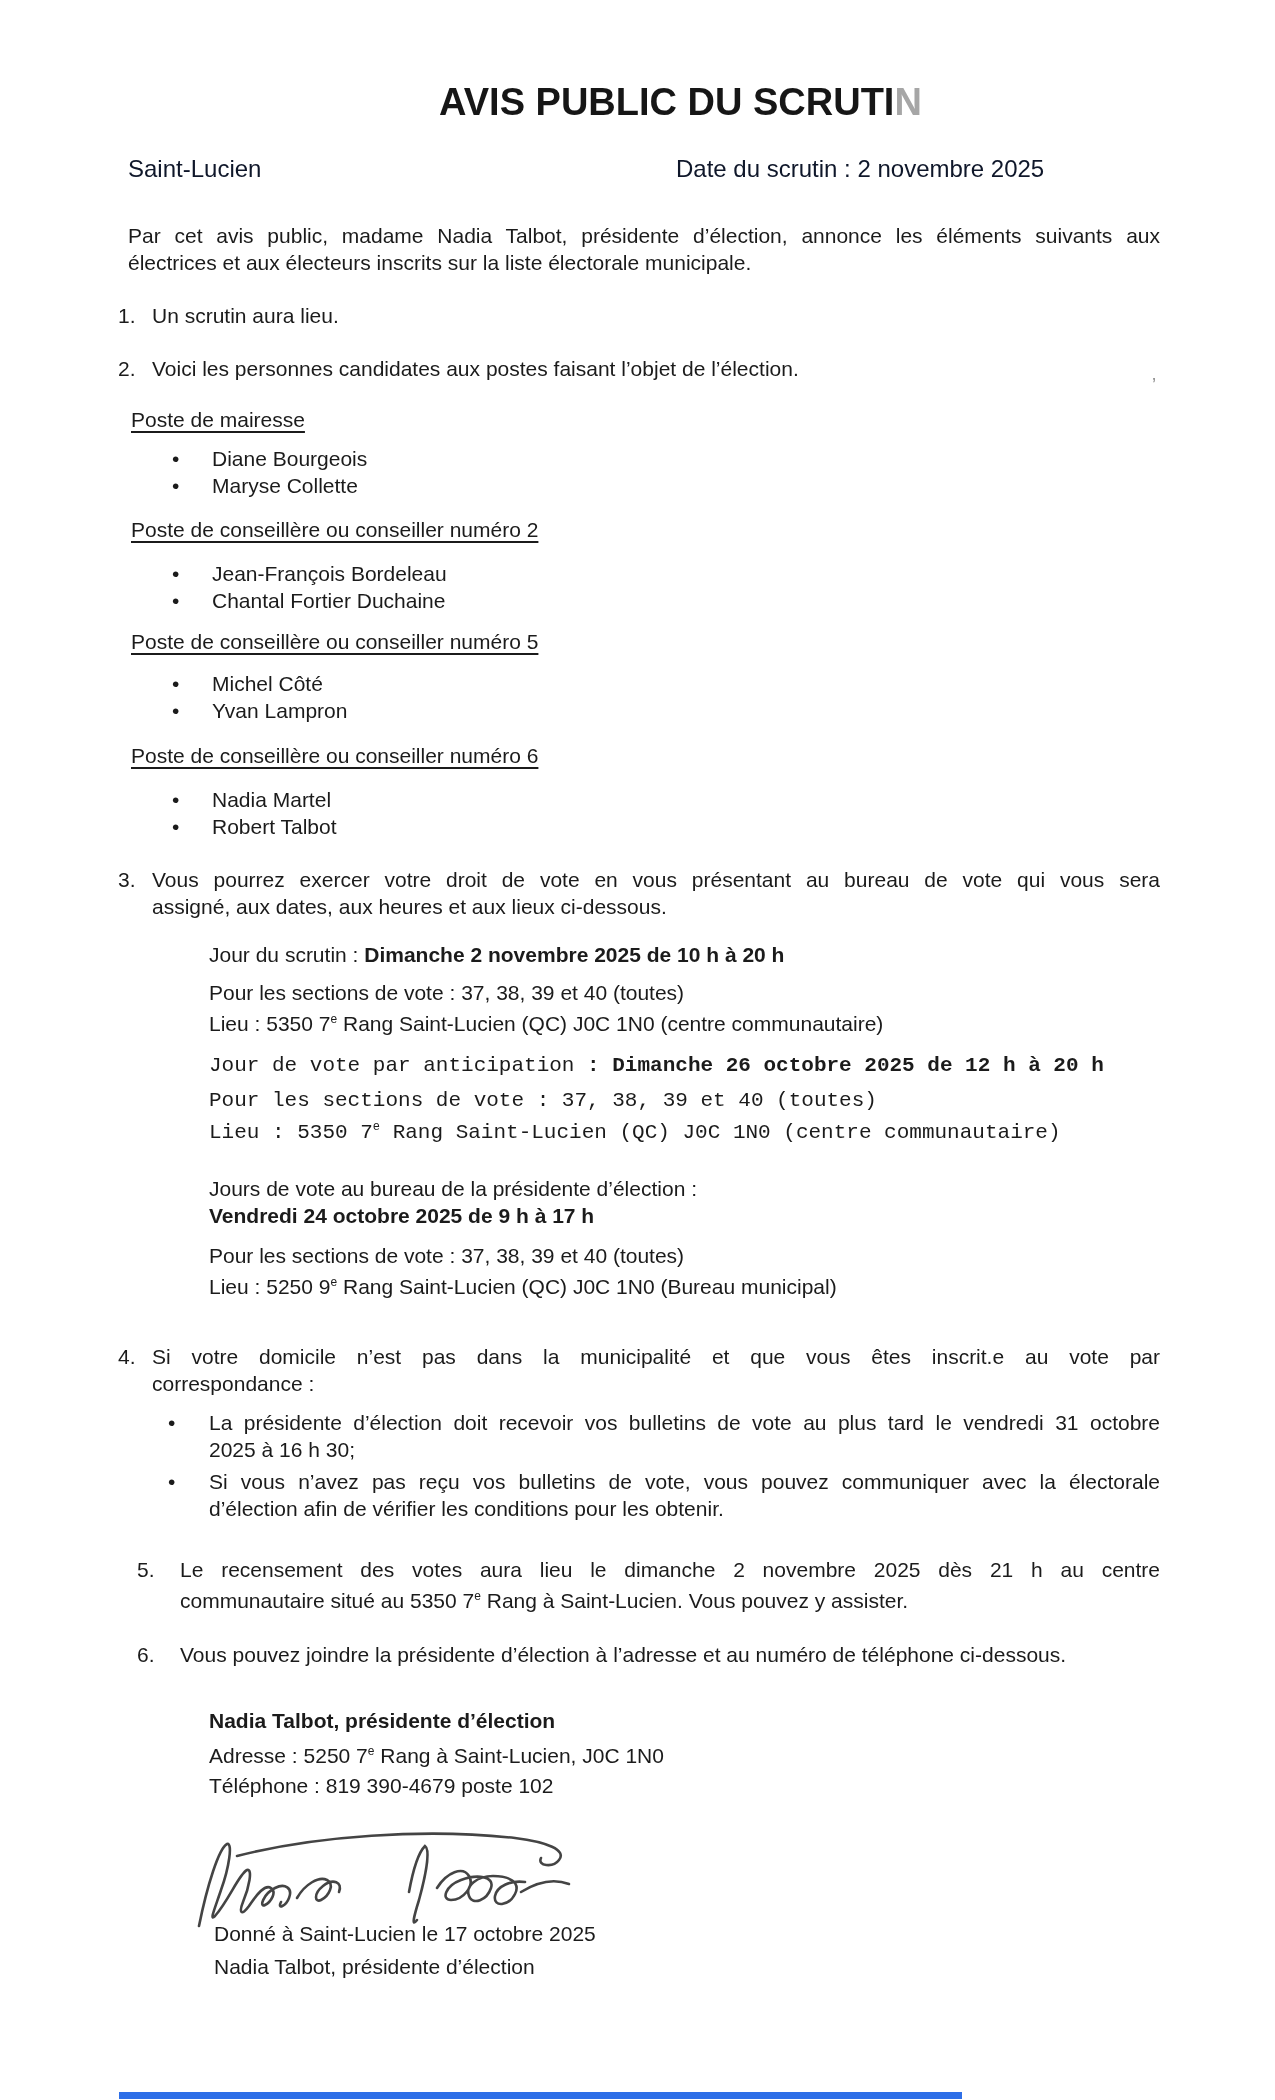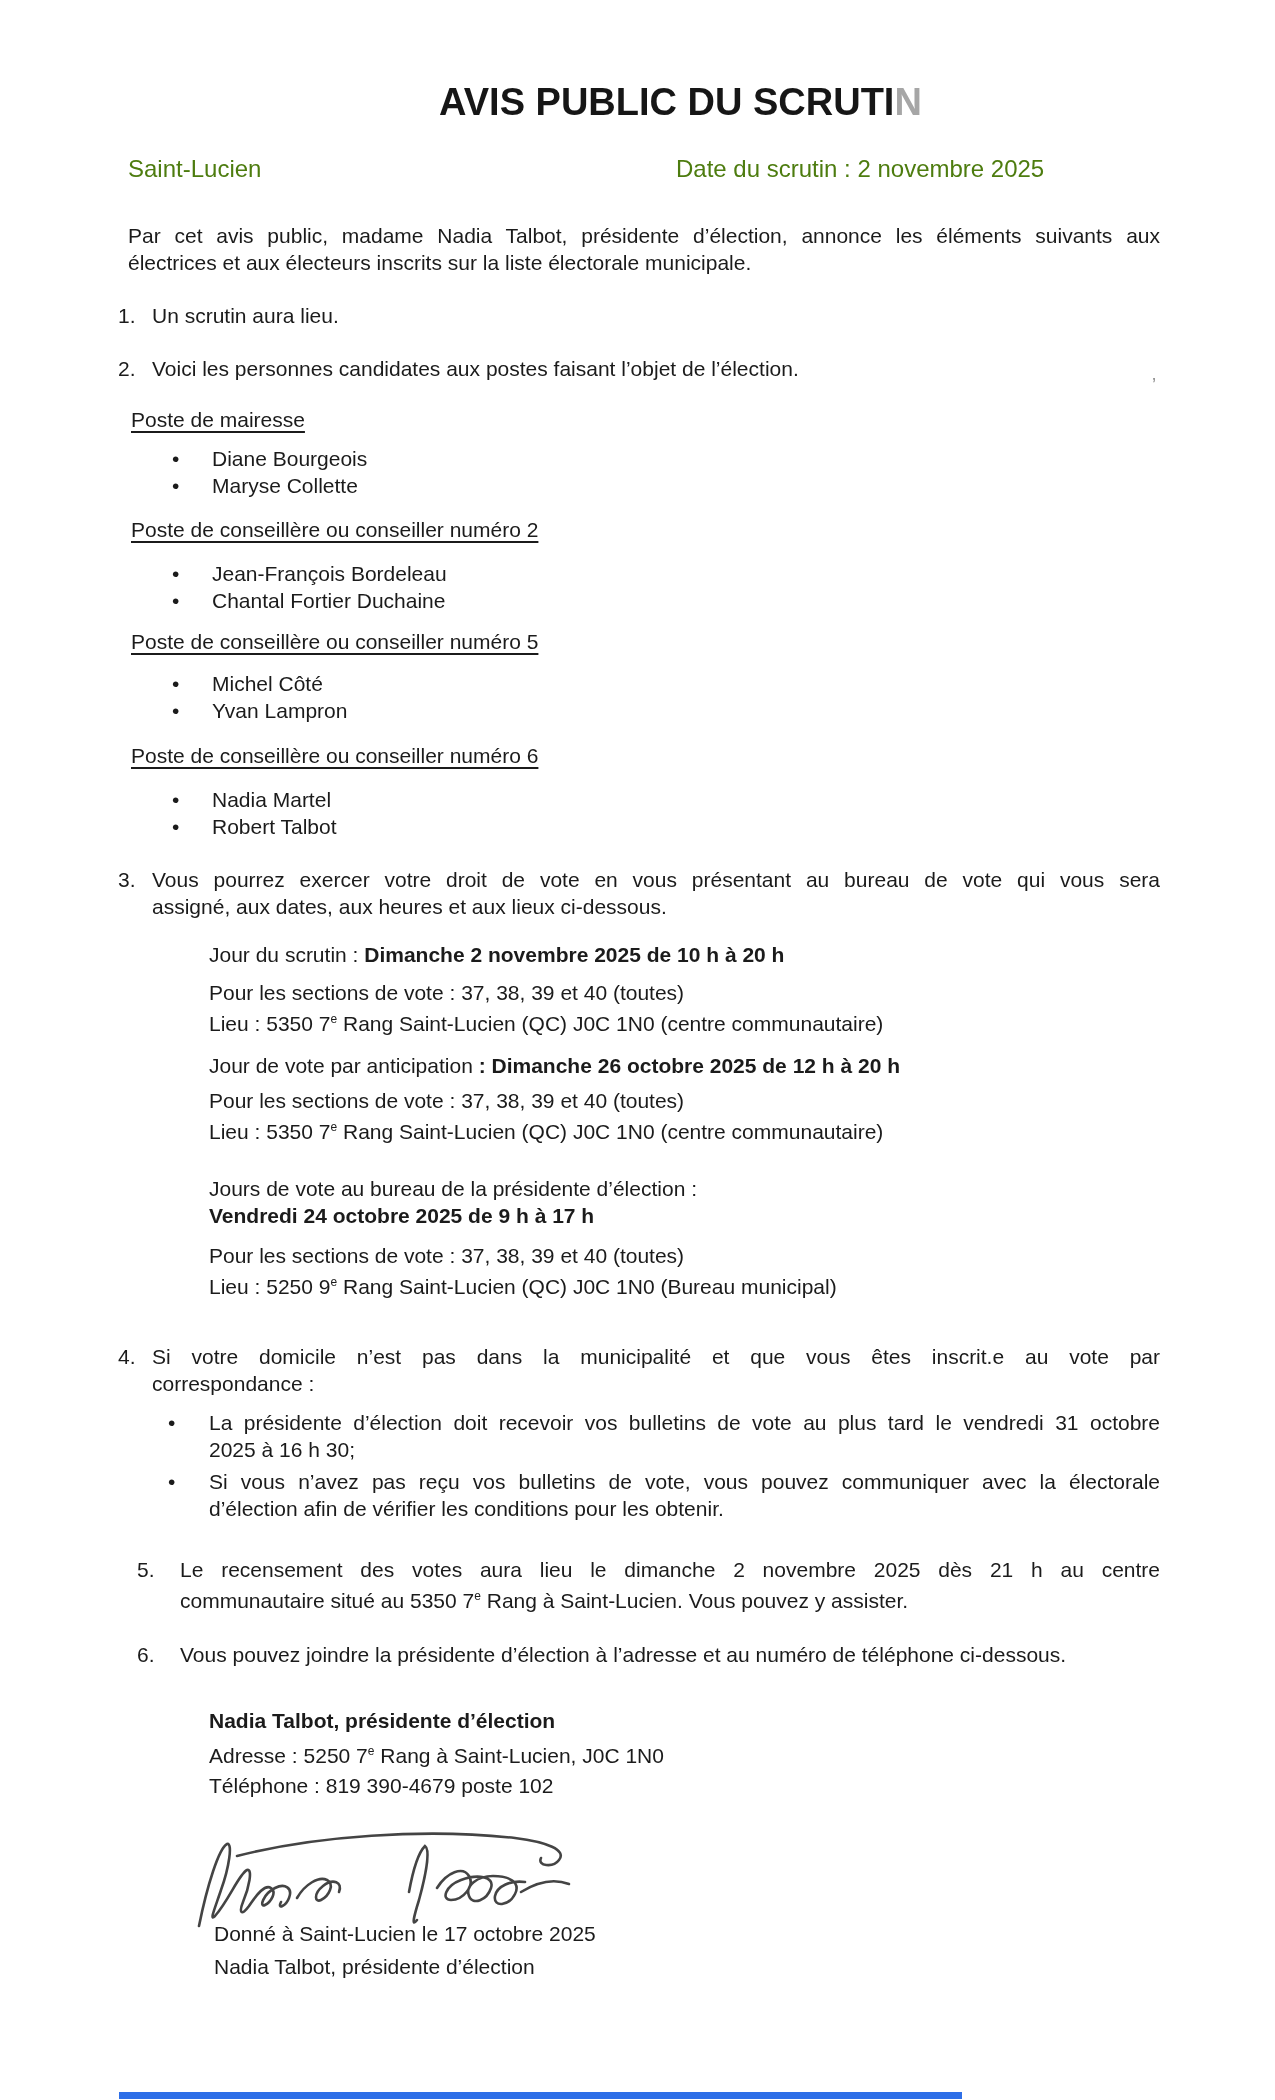--- a/index.html
+++ b/index.html
@@ -13,21 +13,21 @@
     font-size:21px;
     line-height:27px;
   }
   .abs{position:absolute;}
   .title{
     position:absolute;top:80px;left:0;width:1275px;
     text-align:center;font-size:38px;line-height:44px;font-weight:700;
     letter-spacing:0;color:#161616;margin:0;padding-left:43px;
   }
   .title .faded{color:#a6a6a6;}
-  .hdr{font-size:24px;line-height:28px;color:#4d7c0f;}
+  .hdr{font-size:24px;line-height:28px;color:#0f172a;}
   .jl{text-align:justify;text-align-last:justify;}
   .b{font-weight:700;}
   .sup{font-size:12px;vertical-align:8px;letter-spacing:0;}
   .num-a{display:inline-block;width:34px;}
   .num-b{display:inline-block;width:43px;}
   .hang{display:flex;}
   .hang .num-a,.hang .num-b{flex:0 0 auto;}
   .hang .body{flex:1 1 auto;}
   .post-heading{
     text-decoration:underline;
@@ -103,21 +103,21 @@
       <div>assigné, aux dates, aux heures et aux lieux ci-dessous.</div>
     </div>
   </div>
 
   <div class="abs sched" style="left:209px;top:941px;">
     <div class="ln"><span>Jour du scrutin : </span><span class="b">Dimanche 2 novembre 2025 de 10 h à 20 h</span></div>
     <div class="ln gap11">Pour les sections de vote : 37, 38, 39 et 40 (toutes)</div>
     <div class="ln"><span>Lieu : 5350 7</span><span class="sup">e</span><span> Rang Saint-Lucien (QC) J0C 1N0 (centre communautaire)</span></div>
   </div>
 
-  <div class="abs sched" style="left:209px;top:1052px;">
+  <div class="abs sched" style="left:209px;top:1052px;font-family:Liberation Mono, monospace;">
     <div class="ln"><span>Jour de vote par anticipation </span><span class="b">: Dimanche 26 octobre 2025 de 12 h à 20 h</span></div>
     <div class="ln gap8">Pour les sections de vote : 37, 38, 39 et 40 (toutes)</div>
     <div class="ln"><span>Lieu : 5350 7</span><span class="sup">e</span><span> Rang Saint-Lucien (QC) J0C 1N0 (centre communautaire)</span></div>
   </div>
 
   <div class="abs sched" style="left:209px;top:1175px;">
     <div class="ln">Jours de vote au bureau de la présidente d’élection :</div>
     <div class="ln b">Vendredi 24 octobre 2025 de 9 h à 17 h</div>
     <div class="ln gap13">Pour les sections de vote : 37, 38, 39 et 40 (toutes)</div>
     <div class="ln"><span>Lieu : 5250 9</span><span class="sup">e</span><span> Rang Saint-Lucien (QC) J0C 1N0 (Bureau municipal)</span></div>

